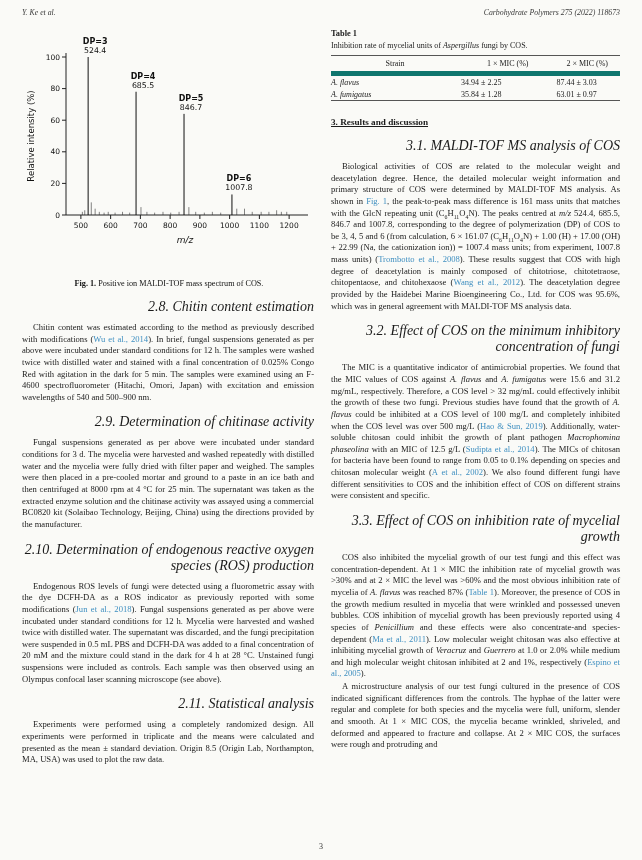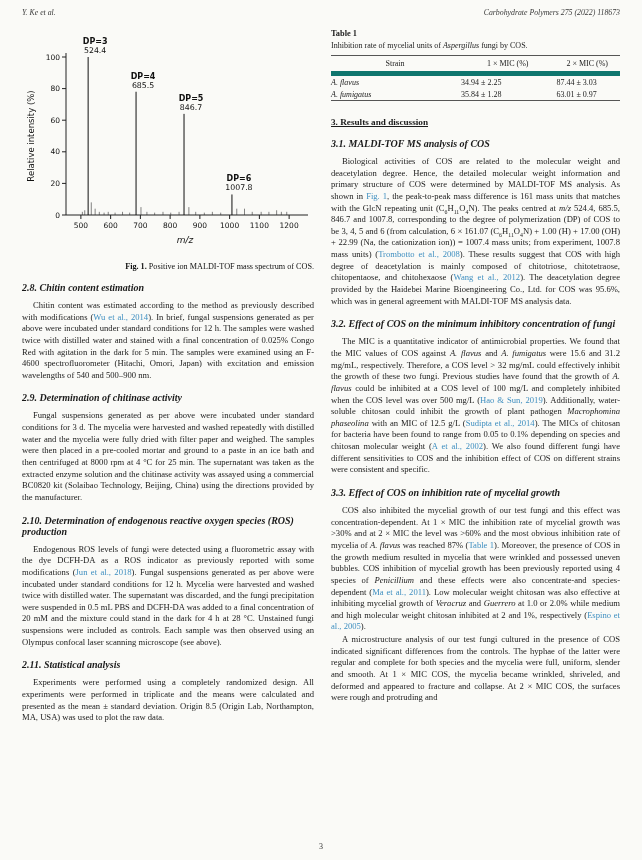--- a/index.html
+++ b/index.html
@@ -7,25 +7,25 @@
   body { font-family:"Liberation Serif", serif; color:#1b1b1b; }
   .page { position:relative; width:642px; height:860px; overflow:hidden; }
   .running-head { display:flex; justify-content:space-between; padding:8px 22px 0 22px;
                   font-style:italic; font-size:7.8px; color:#3a3a3a;gap:16px; }
   .columns { display:flex; gap:17px; padding:12px 22px 0 22px; }
   .col { width:292px; }
 
   
   .figure-block { margin:2px 0 6px 2px; }
   svg text { font-family:"DejaVu Sans","Liberation Sans",sans-serif; }
-  .fig-caption { text-align:right; font-size:8.2px; margin-top:3px; color:#111; }
+  .fig-caption { text-align:center; font-size:8.2px; margin-top:20px; color:#111; }
   .fig-caption .cap-label { font-weight:bold; }
 
   
-  .subheading { font-style:italic; font-weight:bold; font-size:10px; margin:11px 0 7px 0; }
+  .subheading { font-style:italic; font-weight:normal; font-size:14px; margin:11px 0 7px 0;text-align:right; }
   .results-heading { font-weight:bold; font-size:9.2px; margin:16px 0 9px 0;text-decoration:underline; }
   .para { font-size:8.6px; line-height:1.355; text-align:justify; text-indent:11px; margin-bottom:1px; }
   .seg-i { font-style:italic; }
   .seg-link { color:#3f8fc0; }
   .seg-sub { vertical-align:sub; font-size:68%; line-height:0; }
 
   
   .table-block { margin-bottom:4px; }
   .table-label { font-weight:bold; font-size:8.4px; margin-bottom:3px; }
   .table-caption { font-size:8px; margin-bottom:5px; color:#222; }

